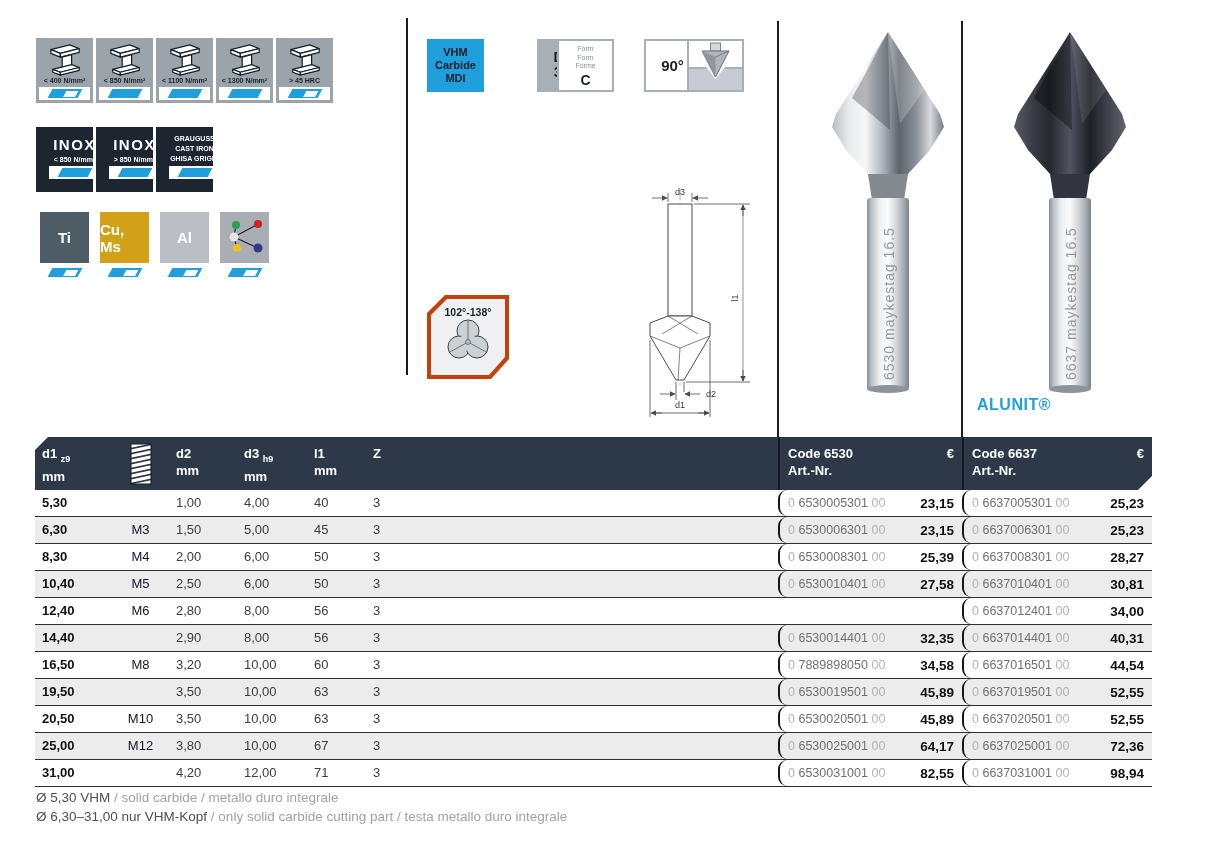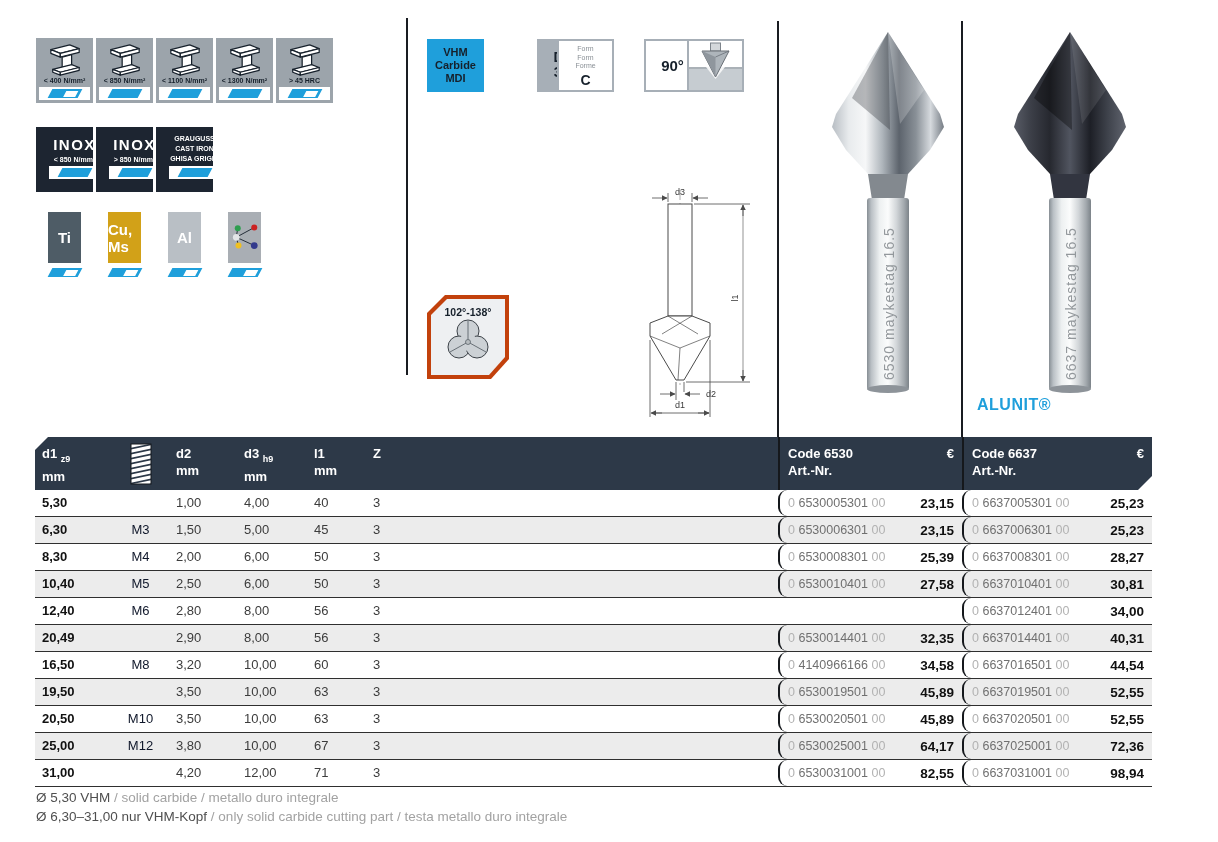--- a/index.html
+++ b/index.html
@@ -12,21 +12,21 @@
   .mat .beam{margin-top:3px;height:36px;display:flex;align-items:center;}
   .mat .lbl{font-size:7px;font-weight:bold;color:#16202b;white-space:nowrap;line-height:8px;}
   .strip{width:51px;height:13px;background:#fff;margin:2px 0 3px;display:flex;align-items:center;justify-content:center;flex:none;}
   .para{width:30px;height:9px;background:#1f9fdb;transform:skewX(-28deg);position:relative;}
   .para.partial::after{content:"";position:absolute;top:1.5px;bottom:1.5px;right:3px;width:12px;background:#fff;}
   .mat.dark{background:#1d2531;padding-left:20px;}
   .mat.dark .inx{color:#fff;font-weight:bold;font-size:15px;letter-spacing:1.5px;margin-top:10px;line-height:16px;}
   .mat.dark .lbl{color:#fff;margin-top:3px;}
   .mat.dark .gg{color:#fff;font-size:7px;font-weight:bold;line-height:10px;text-align:center;margin-top:7px;white-space:nowrap;}
   .mat3{width:57px;display:flex;flex-direction:column;align-items:center;}
-  .mat3 .box{width:33px;height:51px;display:flex;align-items:center;justify-content:center;
+  .mat3 .box{width:49px;height:51px;display:flex;align-items:center;justify-content:center;
              color:#fff;font-weight:bold;font-size:15px;}
   .mat3 .strip3{margin-top:3px;height:12px;display:flex;align-items:center;justify-content:center;}
 
   
   .badge{position:absolute;width:57px;height:53px;box-sizing:border-box;top:39px;text-align:center;}
   .badge.vhm{background:#1f9fdb;color:#16202b;font-weight:bold;font-size:11px;line-height:13px;padding-top:7px;}
   .badge.din{background:#a7afb7;color:#16202b;font-weight:bold;font-size:14px;line-height:15px;padding-top:11px;margin-left:45px;}
   .badge.formc{background:#fff;border:2px solid #a7afb7;font-size:7px;color:#8a9096;line-height:8.5px;padding-top:4px;}
   .badge.formc .letter{font-size:14px;font-weight:bold;color:#16202b;margin-top:2px;line-height:14px;}
   .badge.b90{background:#fff;border:2px solid #a7afb7;display:flex;align-items:center;justify-content:center;
@@ -551,21 +551,21 @@
           <div class="c c-d3">8,00</div>
           <div class="c c-l1">56</div>
           <div class="c c-z">3</div>
           <div class="c c-sp"></div>
           <div class="c c-a c-a2">
             <span class="art"><span class="dim">0 </span><span>6637012401</span><span class="dim"> 00</span></span>
             <span class="price">34,00</span>
           </div>
         </div>
         <div class="row alt">
-          <div class="c c-d1">20,49</div>
+          <div class="c c-d1">14,40</div>
           <div class="c c-th"></div>
           <div class="c c-d2">2,90</div>
           <div class="c c-d3">8,00</div>
           <div class="c c-l1">56</div>
           <div class="c c-z">3</div>
           <div class="c c-sp"></div>
           <div class="c c-a">
             <span class="art"><span class="dim">0 </span><span>6530014401</span><span class="dim"> 00</span></span>
             <span class="price">32,35</span>
           </div>
@@ -576,21 +576,21 @@
         </div>
         <div class="row">
           <div class="c c-d1">16,50</div>
           <div class="c c-th">M8</div>
           <div class="c c-d2">3,20</div>
           <div class="c c-d3">10,00</div>
           <div class="c c-l1">60</div>
           <div class="c c-z">3</div>
           <div class="c c-sp"></div>
           <div class="c c-a">
-            <span class="art"><span class="dim">0 </span><span>4140966166</span><span class="dim"> 00</span></span>
+            <span class="art"><span class="dim">0 </span><span>7889898050</span><span class="dim"> 00</span></span>
             <span class="price">34,58</span>
           </div>
           <div class="c c-a c-a2">
             <span class="art"><span class="dim">0 </span><span>6637016501</span><span class="dim"> 00</span></span>
             <span class="price">44,54</span>
           </div>
         </div>
         <div class="row alt">
           <div class="c c-d1">19,50</div>
           <div class="c c-th"></div>

